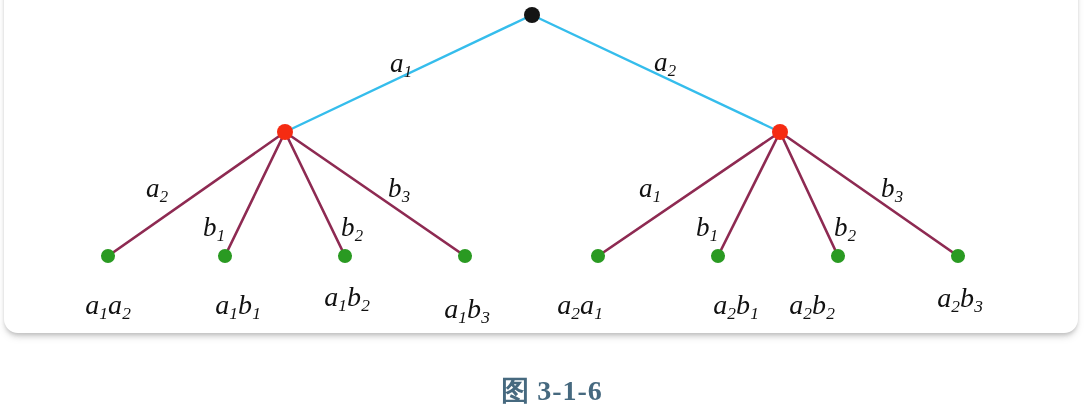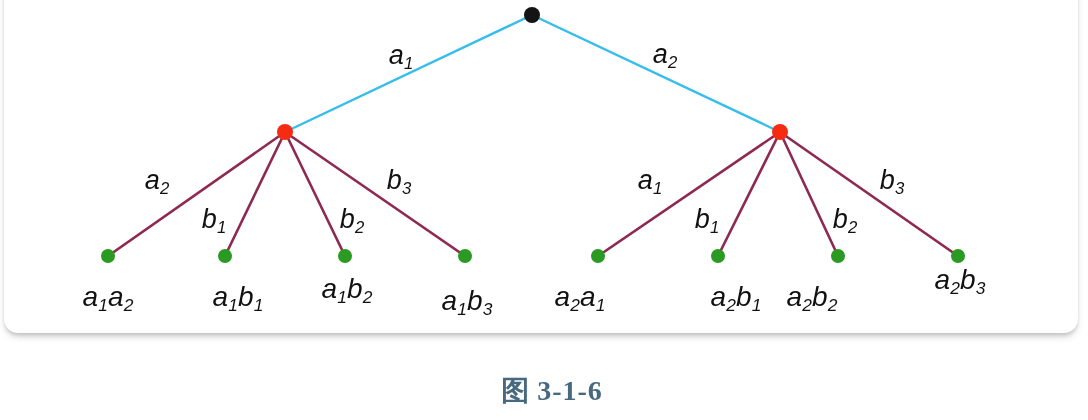--- a/index.html
+++ b/index.html
@@ -41,27 +41,28 @@
     stroke-linecap: round;
   }
   .edge-lower {
     stroke: #8e2a52;
     stroke-width: 2.6;
     fill: none;
     stroke-linecap: round;
   }
   .math-label {
     position: absolute;
-    font-family: Liberation Sans, sans-serif;
+    font-family: Liberation Serif, serif;
     font-style: italic;
     color: #111111;
     white-space: nowrap;
     transform: translate(-50%, -50%);
     line-height: 1;
     user-select: none;
+    margin-top: 8px;
   }
   .math-label .sub {
     font-size: 0.62em;
     font-style: italic;
     vertical-align: baseline;
     position: relative;
     top: 0.30em;
     margin-left: 0.01em;
   }
   .edge-label { font-size: 27px; }
@@ -129,20 +130,20 @@
       <div class="math-label edge-label" style="left: 707px; top: 219px;"><span>b</span><span class="sub">1</span></div>
       <div class="math-label edge-label" style="left: 845px; top: 219px;"><span>b</span><span class="sub">2</span></div>
       <div class="math-label edge-label" style="left: 892px; top: 180px;"><span>b</span><span class="sub">3</span></div>
       <div class="math-label leaf-label" style="left: 108px; top: 297px;"><span>a</span><span class="sub">1</span><span>a</span><span class="sub">2</span></div>
       <div class="math-label leaf-label" style="left: 238px; top: 297px;"><span>a</span><span class="sub">1</span><span>b</span><span class="sub">1</span></div>
       <div class="math-label leaf-label" style="left: 347px; top: 289px;"><span>a</span><span class="sub">1</span><span>b</span><span class="sub">2</span></div>
       <div class="math-label leaf-label" style="left: 467px; top: 301px;"><span>a</span><span class="sub">1</span><span>b</span><span class="sub">3</span></div>
       <div class="math-label leaf-label" style="left: 580px; top: 297px;"><span>a</span><span class="sub">2</span><span>a</span><span class="sub">1</span></div>
       <div class="math-label leaf-label" style="left: 736px; top: 297px;"><span>a</span><span class="sub">2</span><span>b</span><span class="sub">1</span></div>
       <div class="math-label leaf-label" style="left: 812px; top: 297px;"><span>a</span><span class="sub">2</span><span>b</span><span class="sub">2</span></div>
-      <div class="math-label leaf-label" style="left: 960px; top: 280px;"><span>a</span><span class="sub">2</span><span>b</span><span class="sub">3</span></div>
+      <div class="math-label leaf-label" style="left: 960px; top: 290px;"><span>a</span><span class="sub">2</span><span>b</span><span class="sub">3</span></div>
     </div>
 
   <div id="figure-caption">
     <span class="cap-cn">图</span><span class="cap-num">3-1-6</span>
   </div>
 
 </div>
 
 </body></html>

